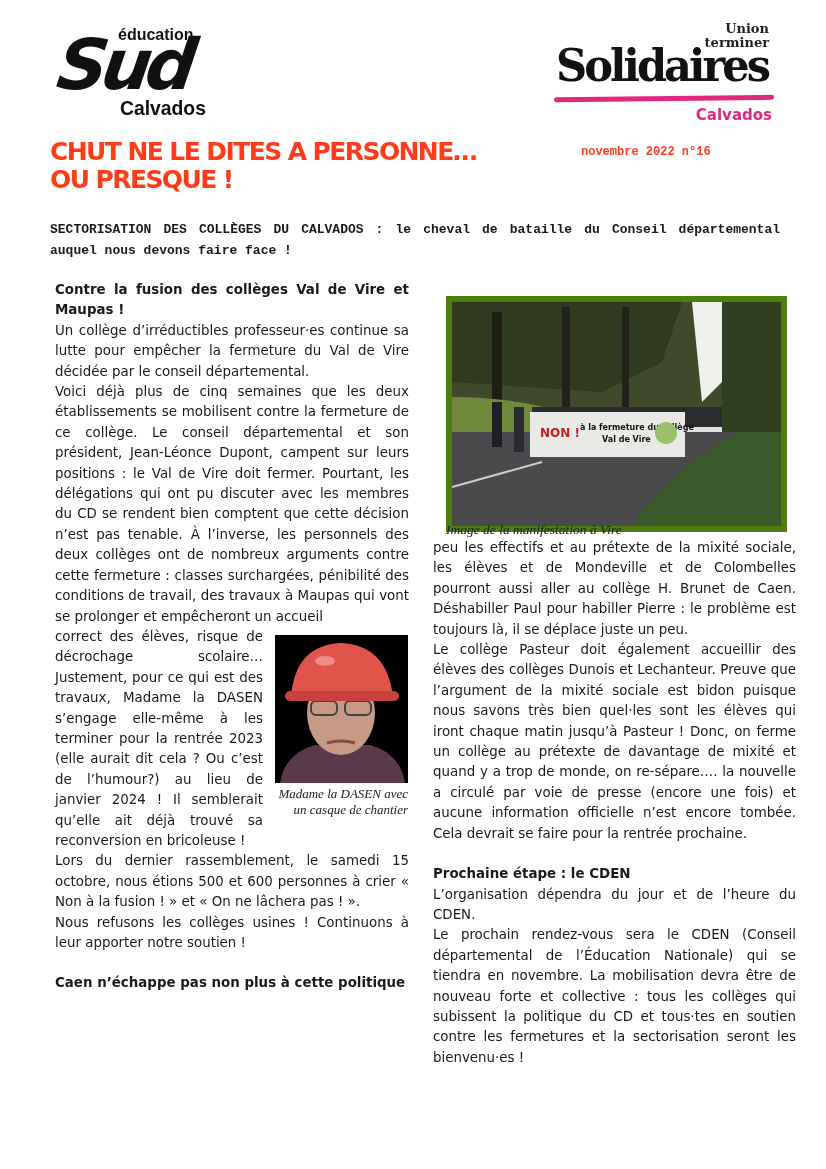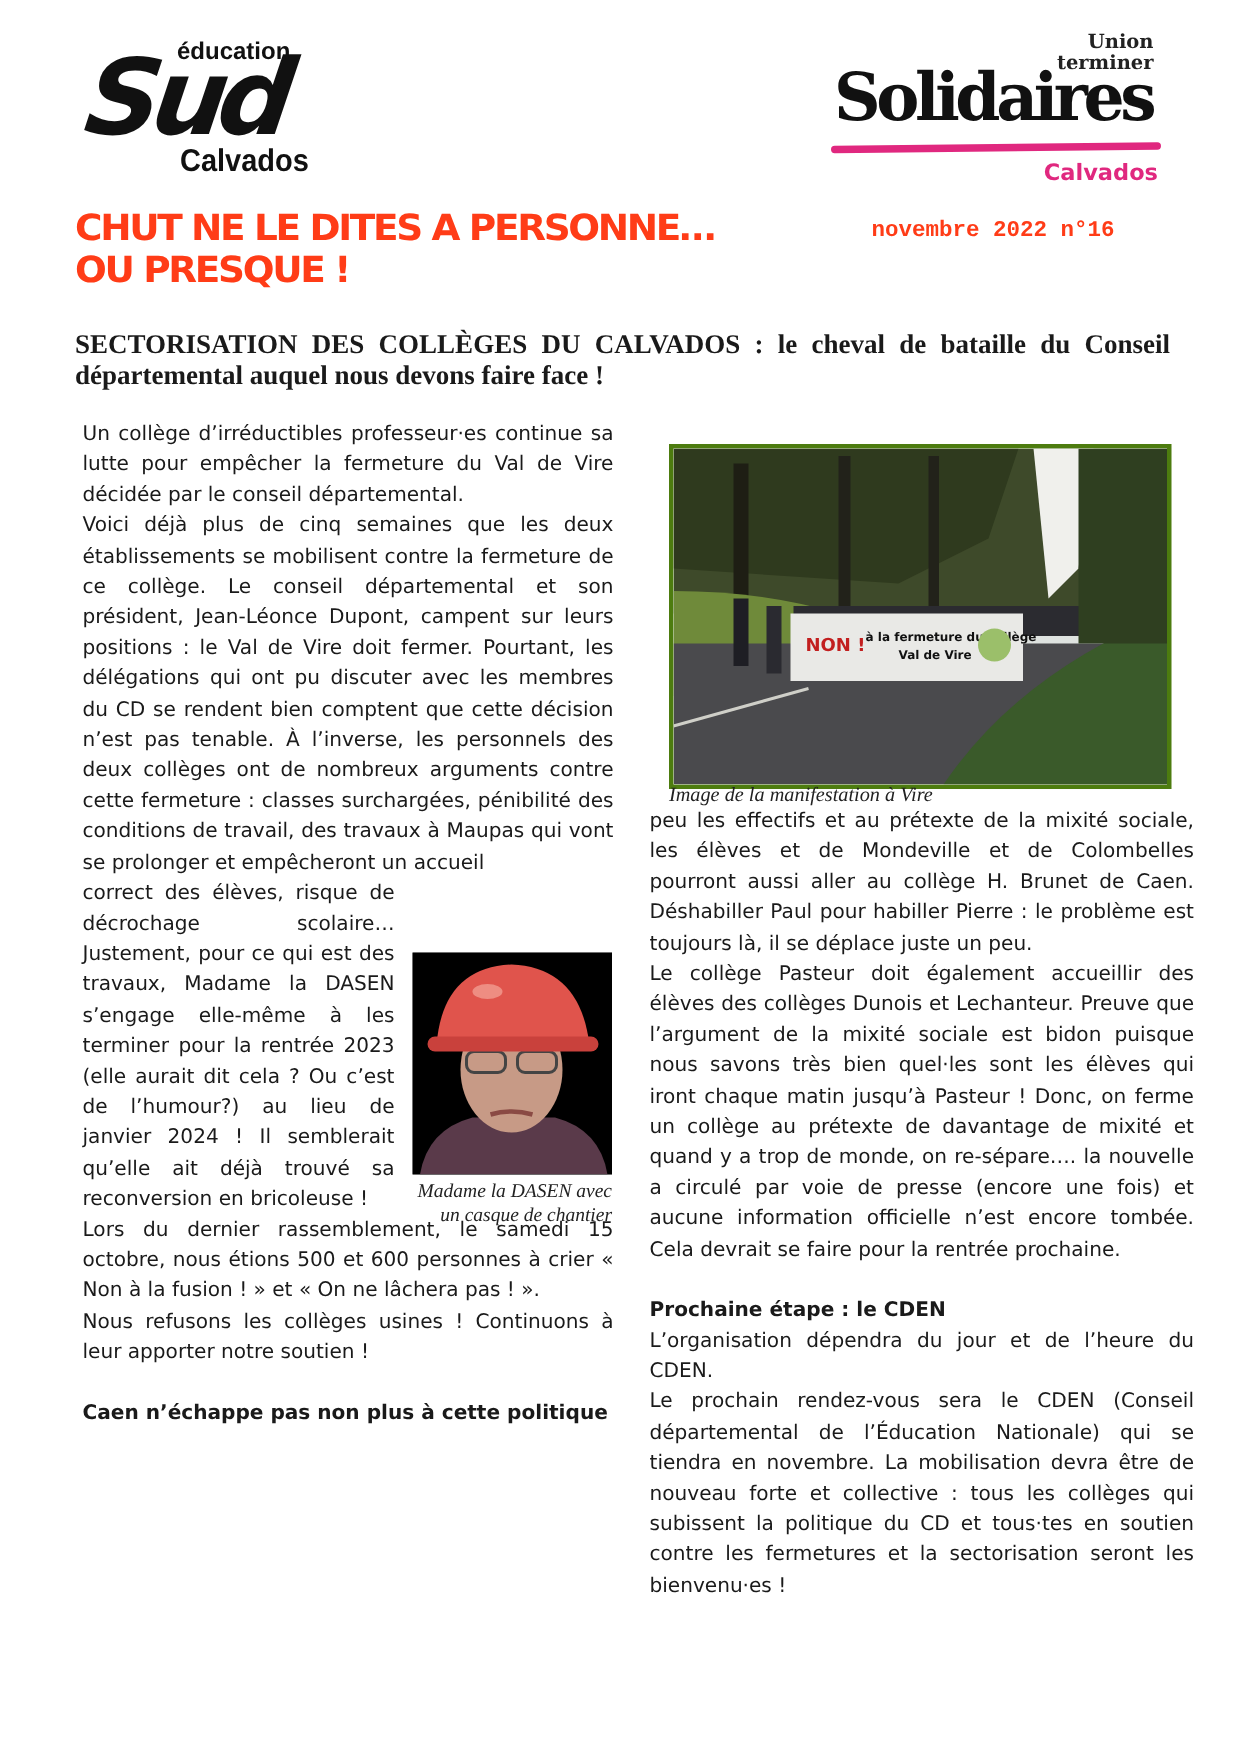--- a/index.html
+++ b/index.html
@@ -10,31 +10,31 @@
   .sud-word{position:absolute;left:0;top:12px;font-family:"DejaVu Sans",sans-serif;font-weight:bold;font-style:italic;font-size:70px;letter-spacing:-6px;color:#111;transform:skewX(-8deg);line-height:1;}
   .sud-edu{position:absolute;left:60px;top:8px;font-family:"Liberation Sans",sans-serif;font-weight:bold;font-size:16px;color:#111;}
   .sud-calv{position:absolute;left:62px;top:78px;font-family:"Liberation Sans",sans-serif;font-weight:bold;font-size:21px;color:#111;transform:scaleX(0.92);transform-origin:left;}
   .sol-logo{left:552px;top:20px;width:225px;height:110px;}
   .sol-union{position:absolute;right:8px;top:2px;font-family:"DejaVu Serif",serif;font-size:13px;font-weight:bold;color:#222;text-align:right;line-height:14px;}
   .sol-word{position:absolute;left:4px;top:24px;font-family:"DejaVu Serif",serif;font-weight:bold;font-size:44px;letter-spacing:-3px;color:#111;transform:scaleX(0.98);transform-origin:left;line-height:1;}
   .sol-bar{position:absolute;left:2px;top:76px;width:220px;height:5px;background:#e0287f;border-radius:3px;transform:rotate(-0.6deg);}
   .sol-calv{position:absolute;right:5px;top:86px;font-family:"DejaVu Sans",sans-serif;font-weight:bold;font-size:15px;color:#e0287f;}
   
   .title{left:50px;top:138px;font-family:"DejaVu Sans",sans-serif;font-weight:bold;font-size:24px;line-height:28px;color:#ff3c17;letter-spacing:-1.5px;transform:scaleX(1.04);transform-origin:left;}
-  .issue{left:581px;top:145px;font-family:"Liberation Mono",monospace;font-weight:bold;font-size:15px;color:#ff3c17;}
-  .subtitle{left:50px;top:219px;width:730px;font-family:Liberation Serif, serif;font-weight:bold;font-size:18px;line-height:21px;text-align:justify;}
+  .issue{left:581px;top:145px;font-family:"Liberation Mono",monospace;font-weight:bold;font-size:12px;color:#ff3c17;}
+  .subtitle{left:50px;top:219px;width:730px;font-family:Liberation Mono, monospace;font-weight:bold;font-size:13px;line-height:21px;text-align:justify;}
   
   .col{font-family:"DejaVu Sans",sans-serif;font-size:13.4px;line-height:20.4px;text-align:justify;}
   .col p{margin:0;}
   .col h3{margin:0;font-size:13.4px;font-weight:bold;line-height:20.4px;}
   .colL{left:55px;top:280px;width:354px;}
   .colR{left:433px;top:538px;width:363px;}
   .fig-dasen{left:275px;top:635px;width:133px;height:148px;background:#000;overflow:hidden;}
   .cap-dasen{left:272px;top:786px;width:136px;font-family:"Liberation Serif",serif;font-style:italic;font-size:13px;line-height:16px;text-align:right;color:#222;}
-  .fig-manif{left:446px;top:296px;width:329px;height:224px;overflow:hidden;border:3px solid #4d7c0f;}
+  .fig-manif{left:446px;top:296px;width:329px;height:224px;overflow:hidden;border:6px solid #4d7c0f;}
   .cap-manif{left:446px;top:522px;font-family:"Liberation Serif",serif;font-style:italic;font-size:13.5px;color:#222;}
   .wrapL{width:208px;}
 </style>
 </head>
 <body>
 
 <div class="abs sud-logo">
   <div class="sud-word">Sud</div>
   <div class="sud-edu">éducation</div>
   <div class="sud-calv">Calvados</div>
@@ -52,20 +52,21 @@
 
 <div class="abs title">
   <div>CHUT NE LE DITES A PERSONNE…</div>
   <div>OU PRESQUE !</div>
 </div>
 <div class="abs issue">novembre 2022 n°16</div>
 
 <div class="abs subtitle">SECTORISATION DES COLLÈGES DU CALVADOS : le cheval de bataille du Conseil départemental auquel nous devons faire face !</div>
 
 <div class="abs col colL">
+  <h3>Contre la fusion des collèges Val de Vire et Maupas !</h3>
   <p>Un collège d’irréductibles professeur·es continue sa lutte pour empêcher la fermeture du Val de Vire décidée par le conseil départemental.</p>
   <p>Voici déjà plus de cinq semaines que les deux établissements se mobilisent contre la fermeture de ce collège. Le conseil départemental et son président, Jean-Léonce Dupont, campent sur leurs positions : le Val de Vire doit fermer. Pourtant, les délégations qui ont pu discuter avec les membres du CD se rendent bien comptent que cette décision n’est pas tenable. À l’inverse, les personnels des deux collèges ont de nombreux arguments contre cette fermeture : classes surchargées, pénibilité des conditions de travail, des travaux à Maupas qui vont se prolonger et empêcheront un accueil</p>
   <p class="wrapL">correct des élèves, risque de décrochage scolaire… Justement, pour ce qui est des travaux, Madame la DASEN s’engage elle-même à les terminer pour la rentrée 2023 (elle aurait dit cela ? Ou c’est de l’humour?) au lieu de janvier 2024 ! Il semblerait qu’elle ait déjà trouvé sa reconversion en bricoleuse !</p>
   <p>Lors du dernier rassemblement, le samedi 15 octobre, nous étions 500 et 600 personnes à crier « Non à la fusion ! » et « On ne lâchera pas ! ».</p>
   <p>Nous refusons les collèges usines ! Continuons à leur apporter notre soutien !</p>
   <p style="height:20px"></p>
   <h3>Caen n’échappe pas non plus à cette politique</h3>
 </div>
 
 <div class="abs fig-dasen">

